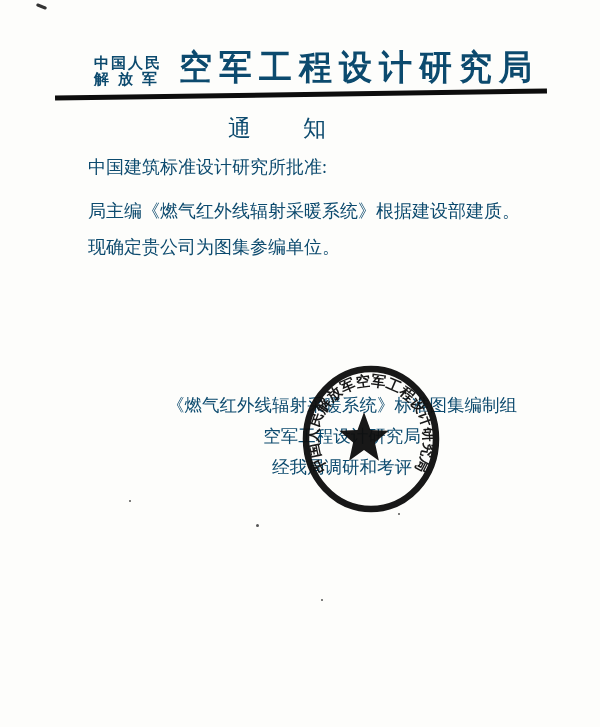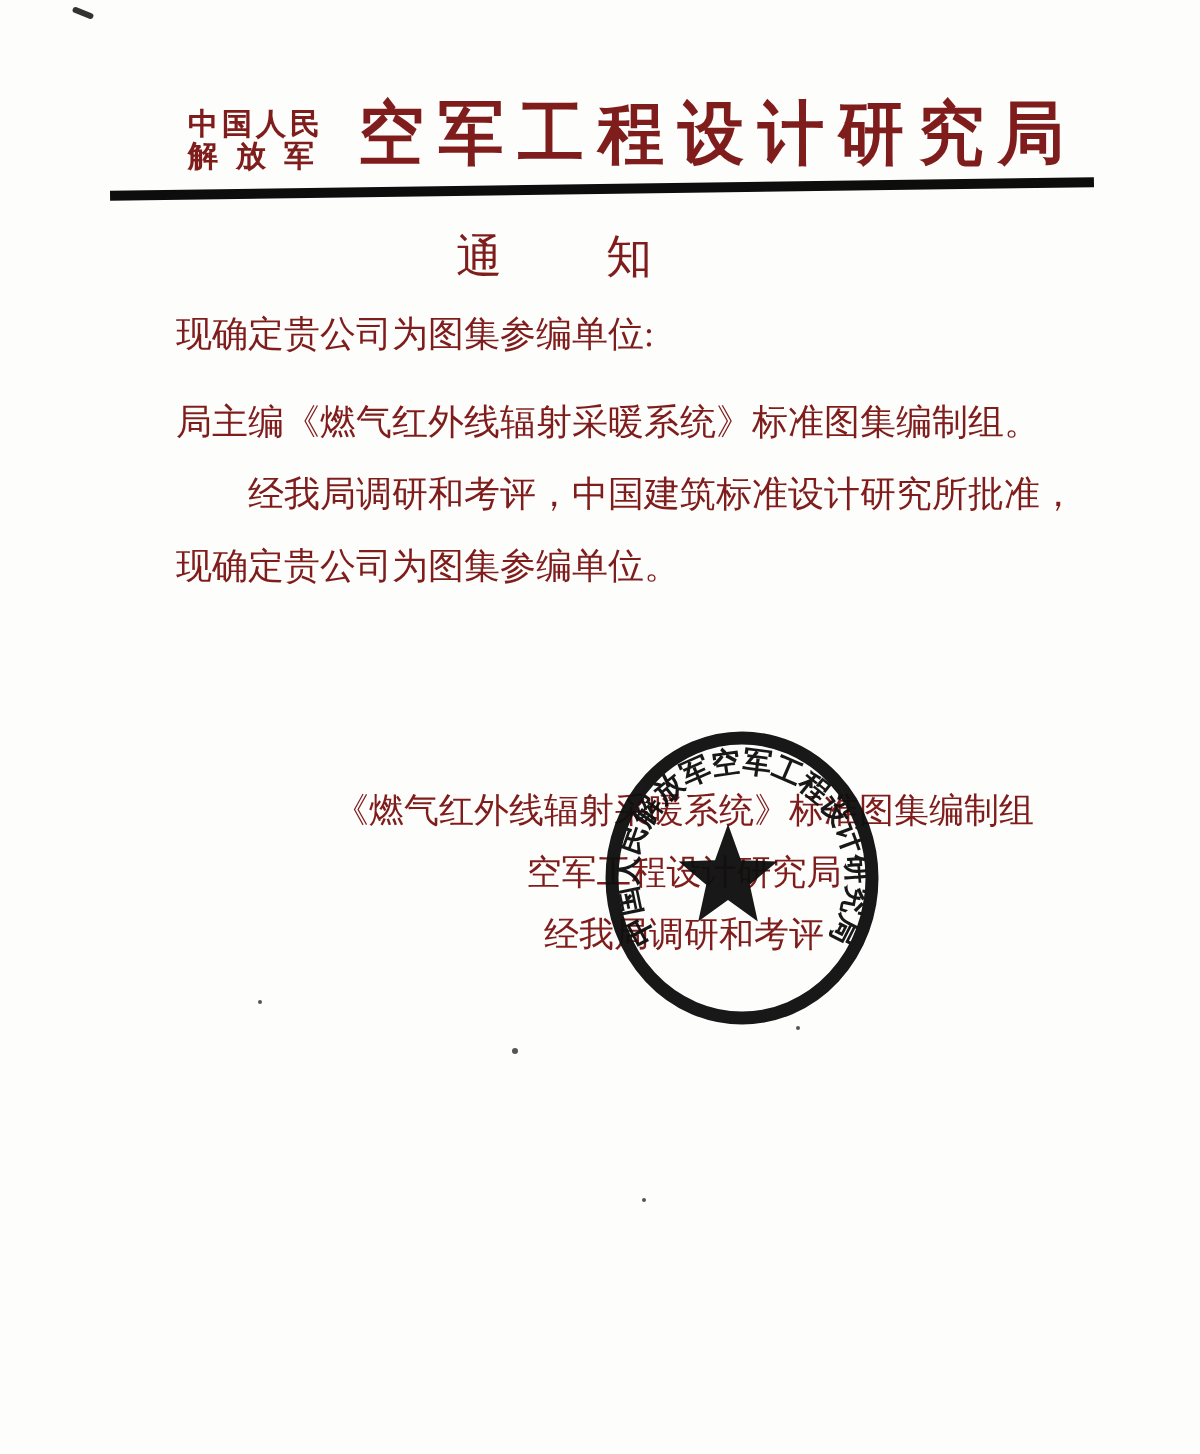--- a/index.html
+++ b/index.html
@@ -2,21 +2,21 @@
 <html><head>
 <meta charset="utf-8">
 <style>
   html,body{margin:0;padding:0;}
   .page{
     position:relative;
     width:600px;height:727px;
     background:#fdfdfb;
     overflow:hidden;
     font-family:"Liberation Serif", serif;
-    color:#7f1d1d;
+    color:#0c4a6e;
   }
   
   .speck{position:absolute;background:#555;border-radius:50%;}
   .dash{position:absolute;width:11px;height:3px;background:#333;transform:rotate(22deg);border-radius:2px;}
   
   .letterhead{position:absolute;left:0;top:46px;width:600px;}
   .org-small{
     position:absolute;left:94px;top:9px;
     font-family:"Liberation Sans", sans-serif;
     font-weight:bold;font-size:15px;line-height:16px;
@@ -73,23 +73,22 @@
       <div class="l1">中国人民</div>
       <div class="l2">解放军</div>
     </div>
     <div class="org-large">空军工程设计研究局</div>
   </div>
   <div class="head-rule"></div>
 
   <div class="notice-title">通　　知</div>
 
   <div class="body-text">
-    <div class="recipient">现确定贵公司为图集参编单位:</div>
-    <div>局主编《燃气红外线辐射采暖系统》标准图集编制组。</div>
-    <div class="indent">经我局调研和考评，中国建筑标准设计研究所批准，</div>
+    <div class="recipient">中国建筑标准设计研究所批准:</div>
+    <div>局主编《燃气红外线辐射采暖系统》根据建设部建质。</div>
     <div>现确定贵公司为图集参编单位。</div>
   </div>
 
   <div class="sig">
     <div>《燃气红外线辐射采暖系统》标准图集编制组</div>
     <div>空军工程设计研究局</div>
     <div>经我局调研和考评</div>
   </div>
 
   <svg class="stamp" viewBox="0 0 142 152">

